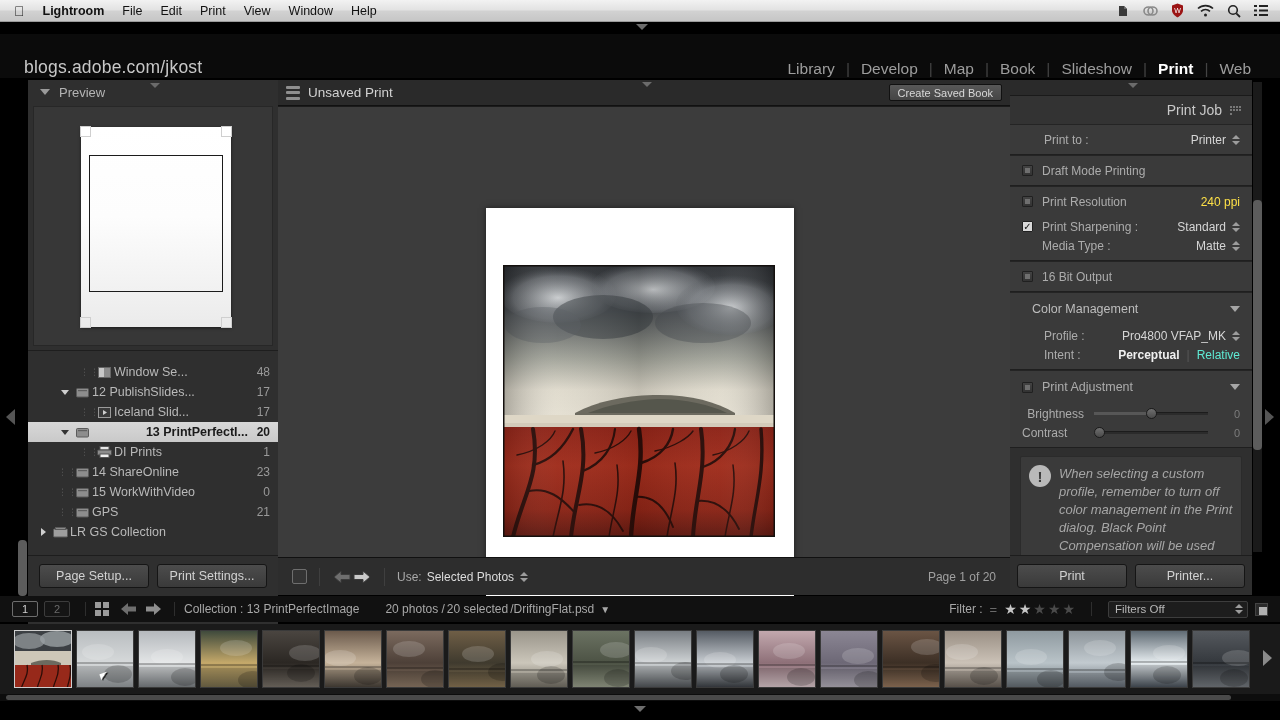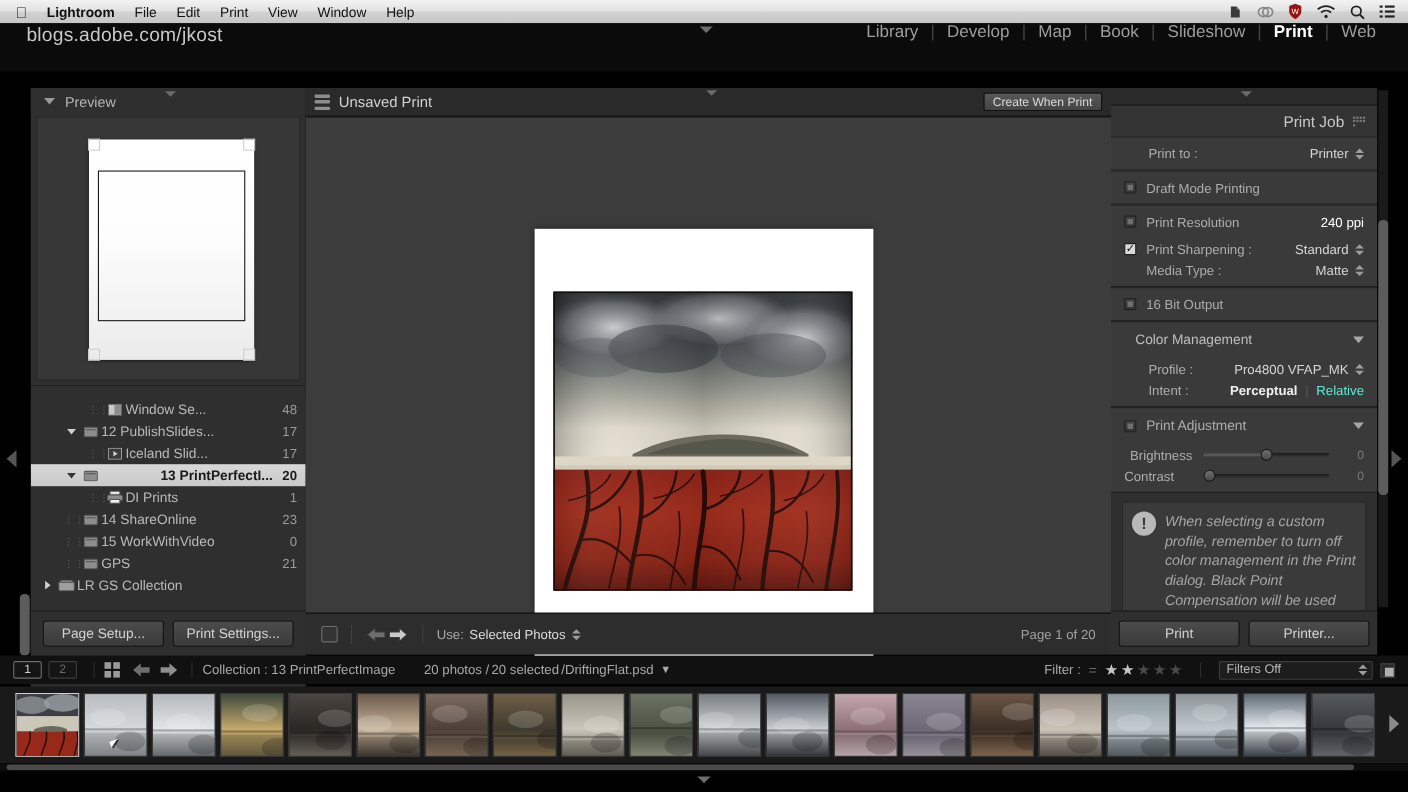--- a/index.html
+++ b/index.html
@@ -19,23 +19,23 @@
     display:flex; align-items:center; color:#111; font-size:12.5px;
   }
   .apple-logo { margin-left:14px; font-size:14px; line-height:1; color:#1a1a1a; }
   .macbar .mi { margin-left:18px; color:#111; }
   .macbar .mi.app { font-weight:bold; }
   .macbar .right { margin-left:auto; display:flex; align-items:center; gap:13px; margin-right:12px; }
   .msvg { display:block; }
 
   
   .idbar {
-    position:absolute; left:0; top:21px; width:1280px; height:44px;
+    position:absolute; left:0; top:34px; width:1280px; height:44px;
     background:#0b0b0b;
-    display:flex; align-items:flex-start;
+    display:flex; align-items:flex-end;
   }
   .idplate { margin-left:24px; color:#c8c8c8; font-size:17.5px; letter-spacing:.2px; }
   .modules { margin-left:auto; margin-right:18px; display:flex; align-items:center; font-size:15.5px; }
   .modules .m { color:#9d9d9d; padding:0 11px; }
   .modules .m.active { color:#fff; font-weight:bold; }
   .modules .sep { color:#444; }
   .topcaret {
     position:absolute; left:636px; top:24px; width:0;height:0;
     border-left:6px solid transparent;border-right:6px solid transparent;border-top:6px solid #6d6d6d;
   }
@@ -111,21 +111,21 @@
   .rp-grip i{ width:2px;height:2px;background:#787878; margin:0 1px 0 0;}
   .rsec { border-top:1px solid #242424; border-bottom:1px solid #1f1f1f; background:#3a3a3a; padding:5px 0;}
   .rrow { height:19px; display:flex; align-items:center; padding:0 12px; font-size:12px; color:#b2b2b2;}
   .cb { width:11px;height:11px;border:1px solid #202020; background:linear-gradient(to bottom,#434343,#333);
         margin-right:9px; display:flex;align-items:center;justify-content:center; border-radius:1px;}
   .cb.on { background:#d9d9d9; }
   .cb.on:after{ content:"✓"; color:#111; font-size:10px; line-height:10px;}
   .cb.gray:after{ content:""; width:5px;height:5px;background:#6f6f6f;}
   .rlabel { color:#acacac;}
   .rright { margin-left:auto; display:flex; align-items:center; color:#d5d5d5;}
-  .rright.dim{ color:#ffffff;}
+  .rright.dim{ color:#fde047;}
   .stepper { margin-left:6px; display:flex; flex-direction:column; line-height:0; }
   .stepper b { display:block; width:0;height:0;border-left:4px solid transparent;border-right:4px solid transparent;}
   .stepper .u{ border-bottom:4px solid #9c9c9c; margin-bottom:2px;}
   .stepper .d{ border-top:4px solid #9c9c9c;}
   .sechead { height:22px; display:flex; align-items:center; padding:0 12px; color:#bdbdbd; font-size:12.5px; background:#3a3a3a;}
   .sechead .dtri{ margin-left:auto; width:0;height:0;border-left:5px solid transparent;border-right:5px solid transparent;border-top:6px solid #a6a6a6;}
   .slider { flex:1; height:12px; position:relative; margin:0 10px; display:flex; align-items:center;}
   .strack{ position:absolute; left:0; right:0; height:3px; background:#2b2b2b; border-top:1px solid #1c1c1c;}
   .sfill{ position:absolute; left:0; height:3px; background:#575757;}
   .sknob{ position:absolute; width:11px;height:11px; border-radius:50%;
@@ -399,21 +399,21 @@
     </div>
 
     <div class="center">
       <div class="center-head">
         <span class="ident-icon">
             <i></i>
             <i></i>
             <i></i>
           </span>
         <span class="unsaved">Unsaved Print</span>
-        <span class="csp">Create When Print</span>
+        <span class="csp">Create Saved Book</span>
       </div>
 
       <div class="canvas">
         <div class="sheet">
           <div class="photo">
             <svg width="272" height="272" viewBox="0 0 272 272">
               <defs>
                 <linearGradient id="skyg" x1="0" y1="0" x2="0" y2="1">
                   <stop offset="0%" stop-color="#2a2d31"></stop>
                   <stop offset="28%" stop-color="#484c50"></stop>

